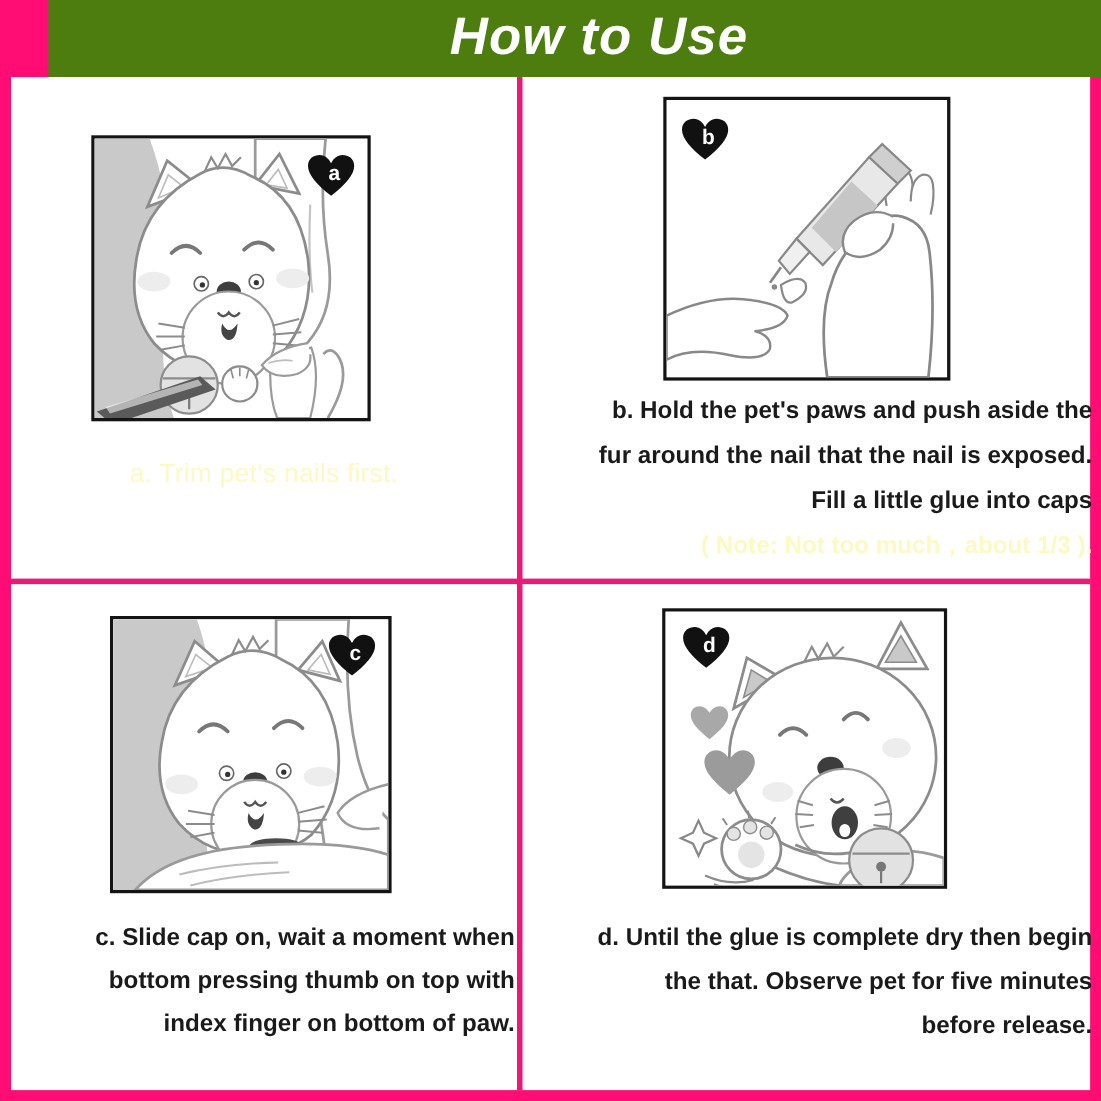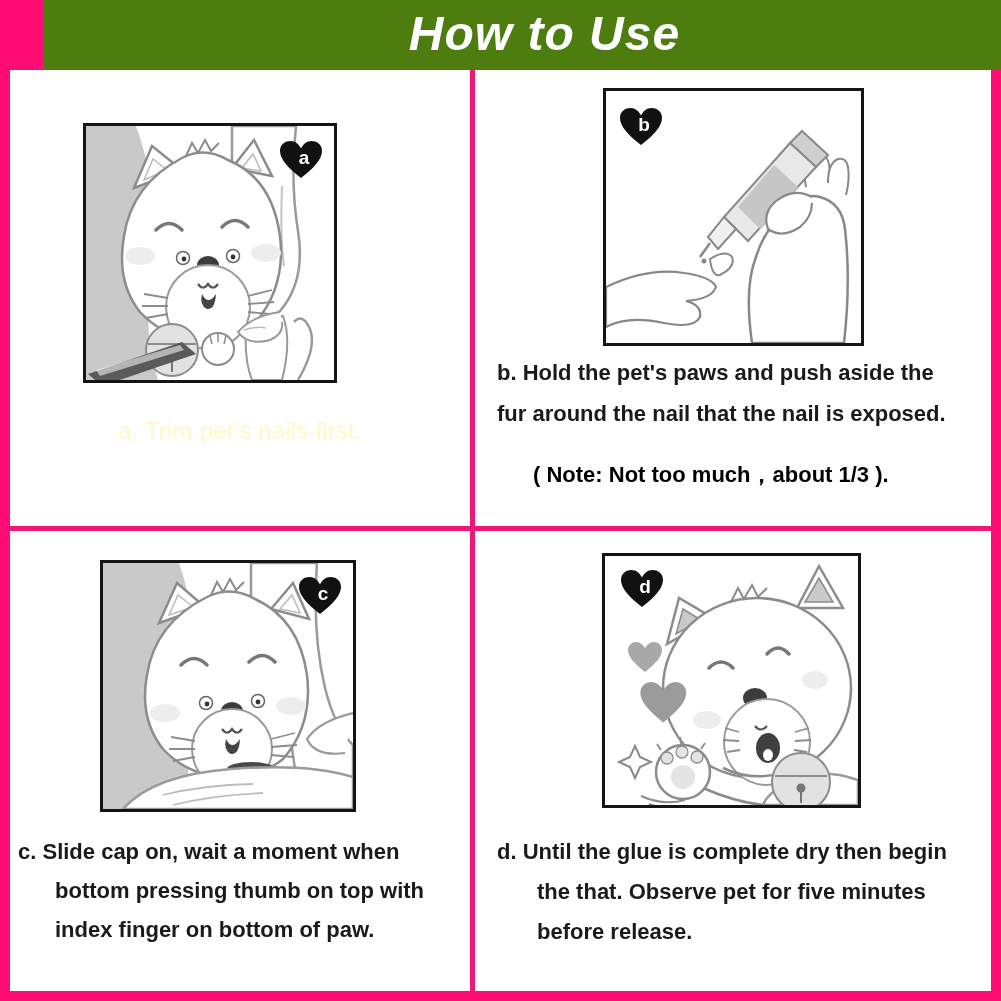--- a/index.html
+++ b/index.html
@@ -29,23 +29,23 @@
   .heart{position:absolute;width:46px;height:40px;}
   .heart text{font-family:"Liberation Sans", sans-serif;}
   #box-a{left:83px;top:123px;width:254px;height:260px;}
   #box-b{left:603px;top:88px;width:261px;height:258px;}
   #box-c{left:100px;top:560px;width:256px;height:252px;}
   #box-d{left:602px;top:553px;width:259px;height:255px;}
   .caption-a{
     left:30px;top:417px;width:420px;text-align:center;
     color:#fef9c3;font-size:24px;letter-spacing:0.2px;
   }
-  .step-text{color:#1a1a1a;font-size:22px;font-weight:bold;line-height:40px;}
+  .step-text{color:#1a1a1a;font-size:22px;font-weight:bold;line-height:40px;text-align:right;}
   #text-b{left:497px;top:352px;width:496px;line-height:41px;}
-  #text-b .note{color:#000000;padding-left:36px;margin-top:20px;}
+  #text-b .note{color:#fef9c3;padding-left:36px;}
   #text-c{left:18px;top:832px;width:450px;line-height:39px;}
   #text-c .indent{padding-left:37px;}
   #text-d{left:497px;top:832px;width:496px;}
   #text-d .indent{padding-left:40px;}
 </style>
 </head>
 <body>
 
 <div id="header" class="abs">
   <div class="title">How to Use</div>
@@ -119,20 +119,21 @@
     <circle cx="98" cy="170" r="2.5" fill="#888888"></circle>
   </svg>
   <svg class="heart" style="left:12px;top:16px;" viewBox="0 0 46 40">
     <path d="M23,38 C10,28 2,19 2,11 C2,4 7.5,1 12.5,1 C17.5,1 21,4.5 23,8.5 C25,4.5 28.5,1 33.5,1 C38.5,1 44,4 44,11 C44,19 36,28 23,38 Z" fill="#111111"></path>
     <text x="26" y="24" text-anchor="middle" fill="#ffffff" font-size="19" font-weight="bold">b</text>
   </svg>
 </div>
 <div id="text-b" class="abs step-text">
   <div>b. Hold the pet's paws and push aside the</div>
   <div>fur around the nail that the nail is exposed.</div>
+  <div>Fill a little glue into caps</div>
   <div class="note">( Note: Not too much，about 1/3 ).</div>
 </div>
 
 <div id="box-c" class="abs panel-box">
   <svg class="illu" viewBox="0 0 250 246">
     <rect width="250" height="246" fill="#ffffff"></rect>
     <path d="M0,0 L76,0 Q98,62 86,148 Q80,205 92,246 L0,246 Z" fill="#c9c9c9"></path>
     <path d="M148,0 L214,0 Q209,70 222,125 Q232,165 250,182 L250,246 L196,246 Q186,120 148,55 Z" fill="#ffffff" stroke="#9a9a9a" stroke-width="2.5"></path>
     <path d="M56,60 L74,20 L102,44 Z" fill="#ffffff" stroke="#8c8c8c" stroke-width="2.5"></path>
     <path d="M66,52 L75,32 L90,44 Z" fill="#ffffff" stroke="#bcbcbc" stroke-width="1.5"></path>

